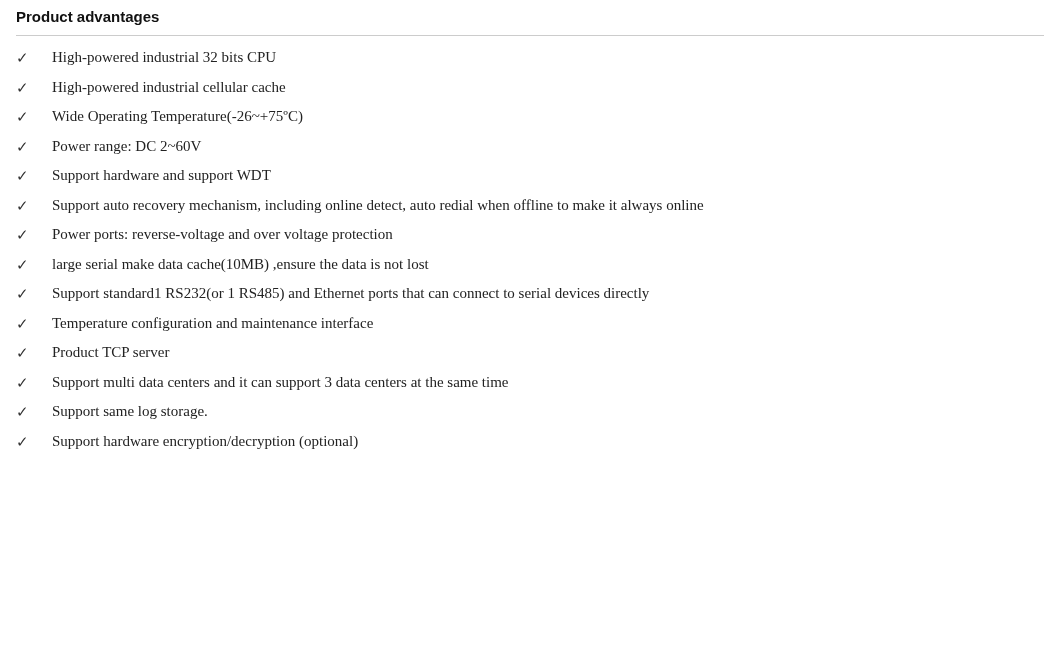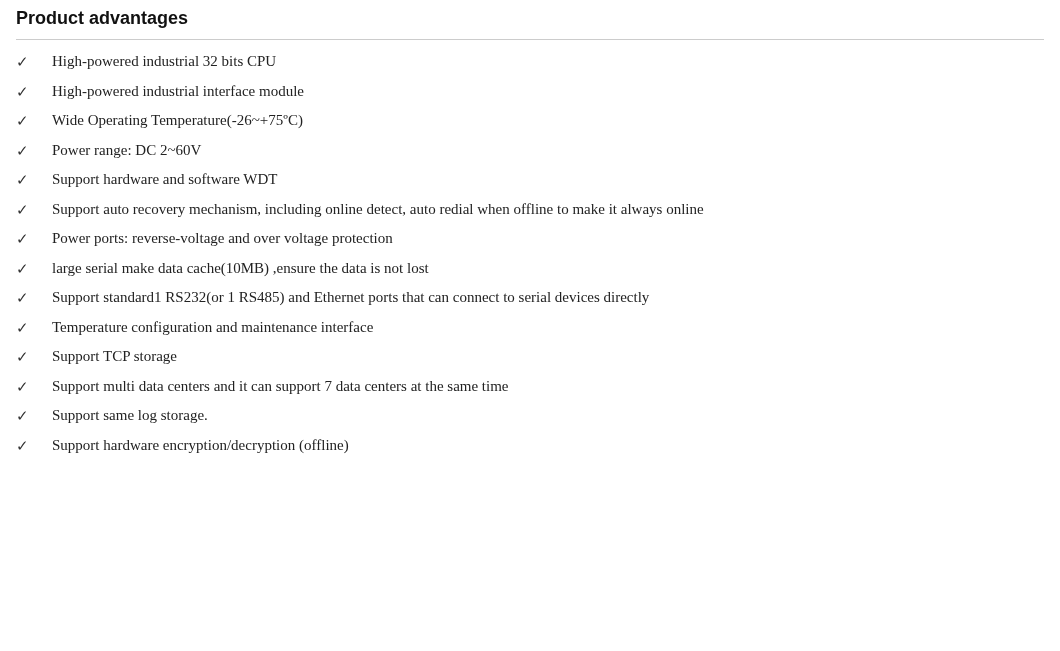--- a/index.html
+++ b/index.html
@@ -12,21 +12,21 @@
       background: #ffffff;
       font-family: Arial, sans-serif;
       font-size: 15px;
       color: #222222;
       width: 1060px;
       min-height: 651px;
       padding: 8px 16px 16px 16px;
     }
 
     h2 {
-      font-size: 18px;
+      font-size: 15px;
       font-weight: bold;
       margin-bottom: 10px;
       color: #111111;
     }
 
     ul {
       list-style: none;
       padding: 0;
       margin: 0;
     }
@@ -63,33 +63,33 @@
 
 <h2>Product advantages</h2>
 <hr>
 <ul id="list-container">
 <li>
       <span class="check">✓</span>
       <span class="item-text">High-powered industrial 32 bits CPU</span>
     </li>
     <li>
       <span class="check">✓</span>
-      <span class="item-text">High-powered industrial interface module</span>
+      <span class="item-text">High-powered industrial cellular cache</span>
     </li>
     <li>
       <span class="check">✓</span>
       <span class="item-text">Wide Operating Temperature(-26~+75ºC)</span>
     </li>
     <li>
       <span class="check">✓</span>
       <span class="item-text">Power range: DC 2~60V</span>
     </li>
     <li>
       <span class="check">✓</span>
-      <span class="item-text">Support hardware and software WDT</span>
+      <span class="item-text">Support hardware and support WDT</span>
     </li>
     <li>
       <span class="check">✓</span>
       <span class="item-text">Support auto recovery mechanism, including online detect, auto redial when offline to make it always online</span>
     </li>
     <li>
       <span class="check">✓</span>
       <span class="item-text">Power ports: reverse-voltage and over voltage protection</span>
     </li>
     <li>
@@ -99,27 +99,27 @@
     <li>
       <span class="check">✓</span>
       <span class="item-text">Support standard1 RS232(or 1 RS485) and Ethernet ports that can connect to serial devices directly</span>
     </li>
     <li>
       <span class="check">✓</span>
       <span class="item-text">Temperature configuration and maintenance interface</span>
     </li>
     <li>
       <span class="check">✓</span>
-      <span class="item-text">Support TCP storage</span>
+      <span class="item-text">Product TCP server</span>
     </li>
     <li>
       <span class="check">✓</span>
-      <span class="item-text">Support multi data centers and it can support 7 data centers at the same time</span>
+      <span class="item-text">Support multi data centers and it can support 3 data centers at the same time</span>
     </li>
     <li>
       <span class="check">✓</span>
       <span class="item-text">Support same log storage.</span>
     </li>
     <li>
       <span class="check">✓</span>
-      <span class="item-text">Support hardware encryption/decryption (offline)</span>
+      <span class="item-text">Support hardware encryption/decryption (optional)</span>
     </li>
   </ul>
 
 </body></html>

